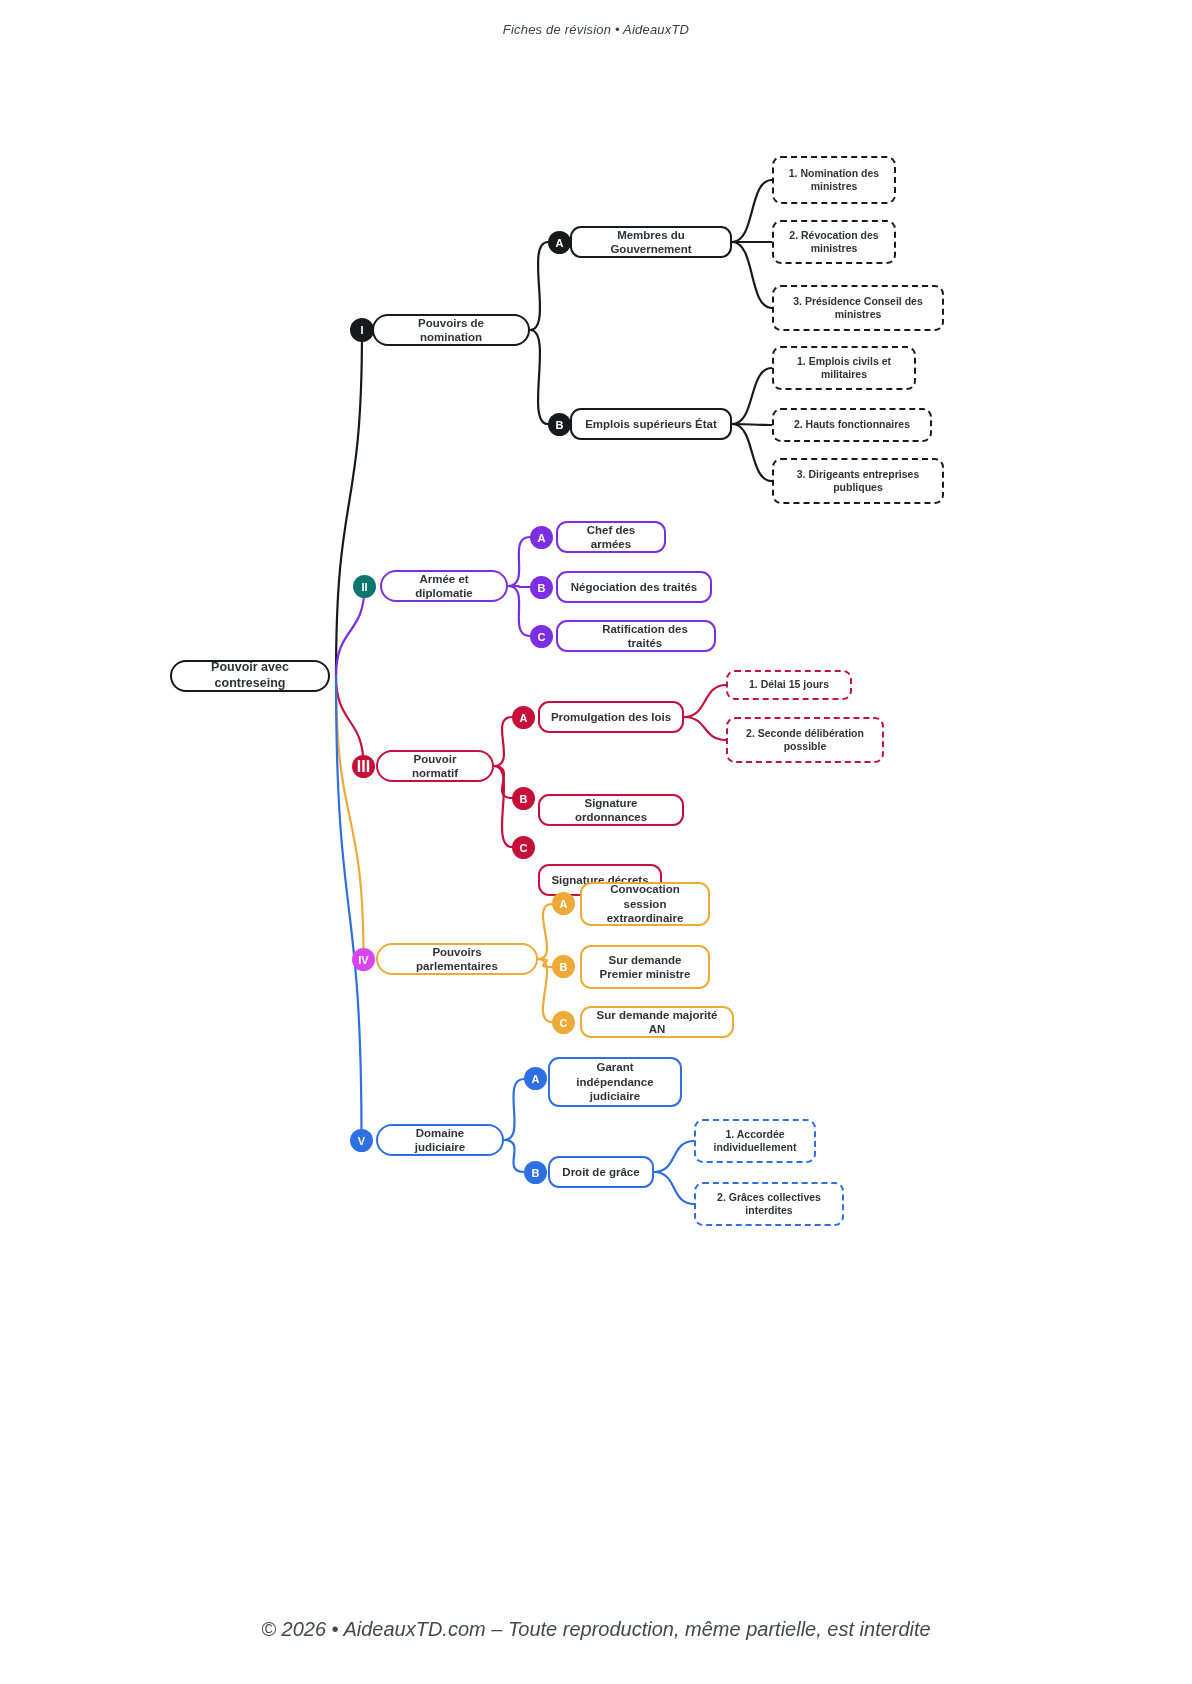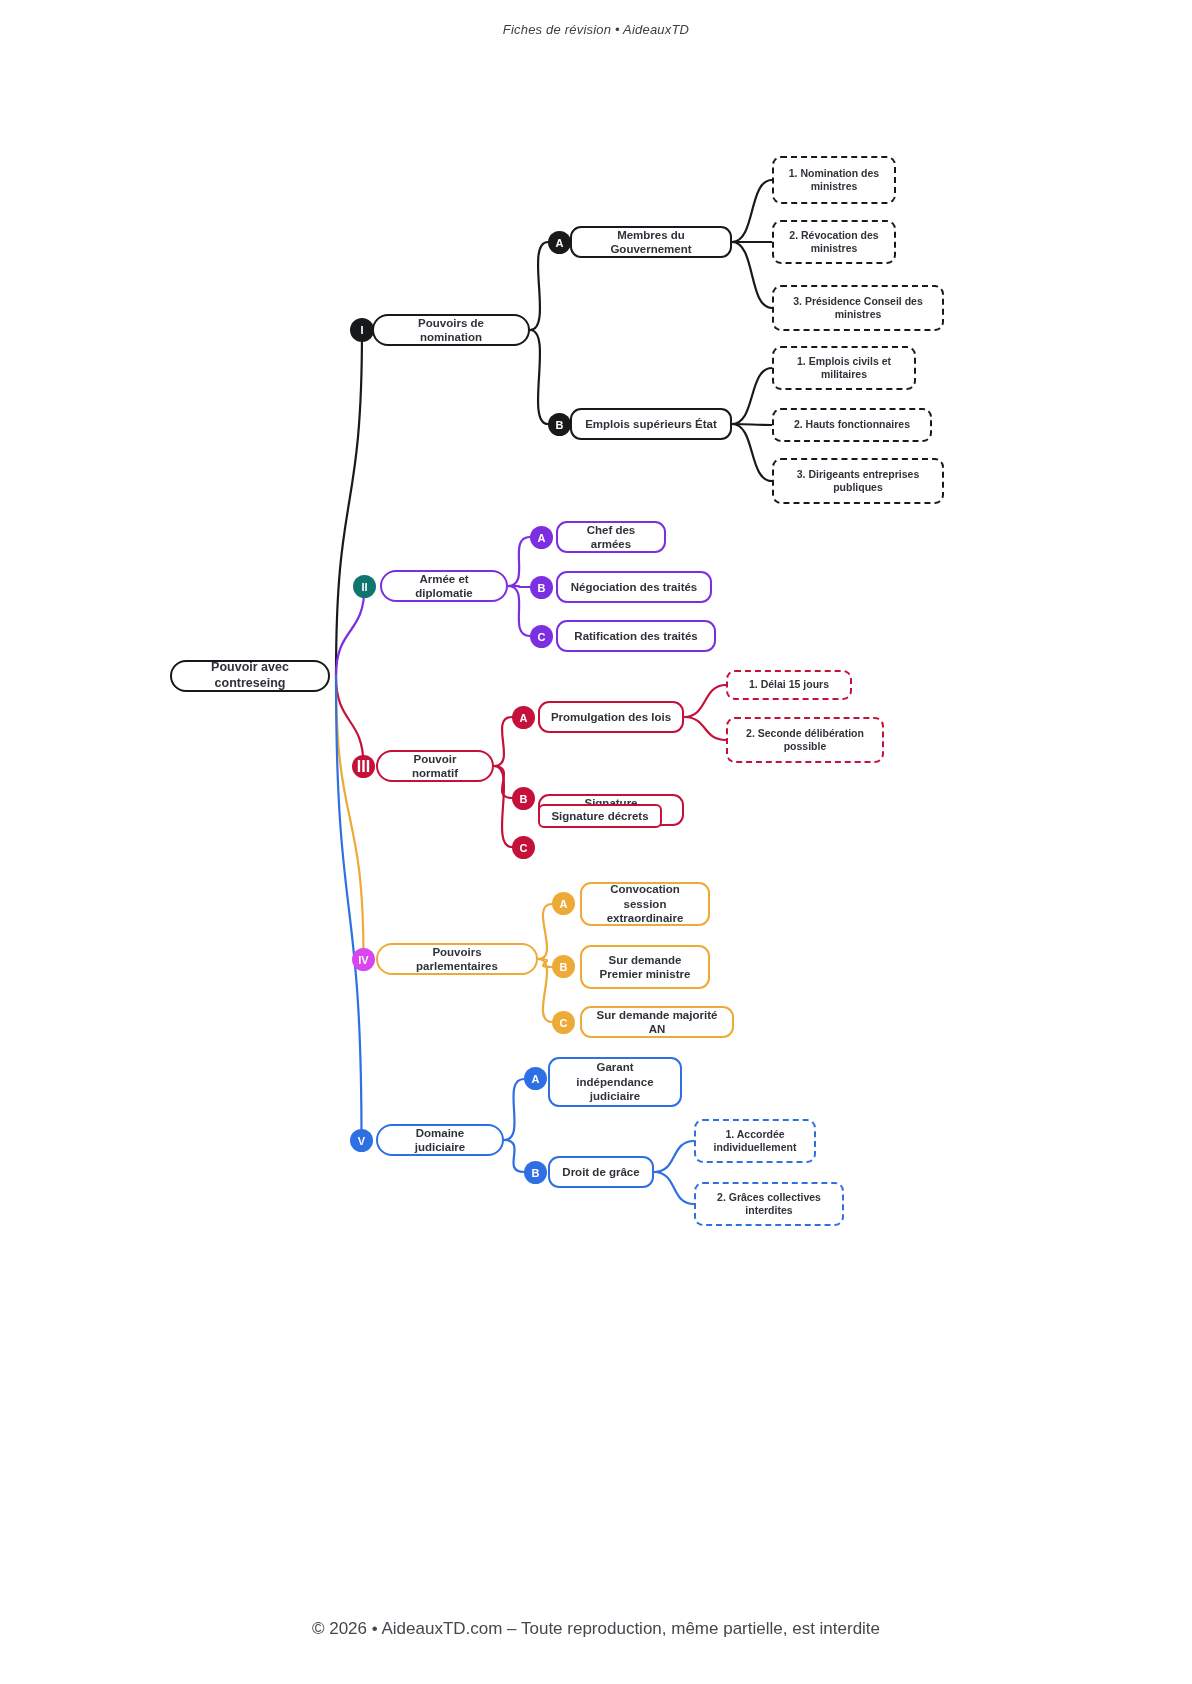--- a/index.html
+++ b/index.html
@@ -2,21 +2,21 @@
 <html><head>
 <meta charset="utf-8">
 <style>
   html,body{margin:0;padding:0;background:#ffffff;}
   body{width:1192px;height:1684px;font-family:"Liberation Sans",sans-serif;position:relative;overflow:hidden;}
 
   .header{position:absolute;top:0;left:0;width:1192px;height:58px;display:flex;align-items:center;justify-content:center;}
   .header-title{font-style:italic;font-size:13px;color:#3b3f46;letter-spacing:.2px;}
 
   .footer{position:absolute;bottom:0;left:0;width:1192px;height:110px;display:flex;align-items:center;justify-content:center;}
-  .footer-text{font-size:17px;color:#44474d;}
+  .footer-text{font-style:italic;font-size:20px;color:#44474d;}
 
   #canvas{position:absolute;top:0;left:0;width:1192px;height:1684px;}
   svg.links{position:absolute;top:0;left:0;width:1192px;height:1684px;pointer-events:none;}
 
   .node{position:absolute;box-sizing:border-box;display:flex;align-items:center;justify-content:center;
         text-align:center;border-radius:12px;background:#fff;color:#2f3339;font-weight:bold;line-height:1.25;}
   .node.root{border:2.2px solid #18191b;border-radius:26px;font-size:12.5px;padding:0 14px;}
   .node.lvl1{border:2.2px solid #18191b;border-radius:20px;font-size:11.5px;padding:8px 12px;}
   .node.lvl2{border:2.2px solid #18191b;border-radius:11px;font-size:11.5px;padding:0 10px;}
   .node.lvl3{border:2px dashed #18191b;border-radius:9px;font-size:10.5px;padding:0 9px;font-weight:bold;}
@@ -102,21 +102,21 @@
       </div>
       <div class="badge" style="left: 353px; top: 575px; width: 23px; height: 23px; background: #0f766e;">II</div>
       <div class="node lvl2" style="left: 556px; top: 521px; width: 110px; height: 32px; border-color: rgb(124, 47, 224);">
         <span>Chef des armées</span>
       </div>
       <div class="badge" style="left: 530px; top: 526px; width: 23px; height: 23px; background: rgb(124, 47, 224);">A</div>
       <div class="node lvl2" style="left: 556px; top: 571px; width: 156px; height: 32px; border-color: rgb(124, 47, 224);">
         <span>Négociation des traités</span>
       </div>
       <div class="badge" style="left: 530px; top: 576px; width: 23px; height: 23px; background: rgb(124, 47, 224);">B</div>
-      <div class="node lvl2" style="left: 556px; top: 620px; width: 160px; height: 32px; border-color: rgb(124, 47, 224);">
+      <div class="node lvl2" style="left: 556px; top: 620px; width: 160px; height: 32px; border-color: rgb(124, 47, 224); padding-left: 28px;">
         <span>Ratification des traités</span>
       </div>
       <div class="badge" style="left: 530px; top: 625px; width: 23px; height: 23px; background: rgb(124, 47, 224);">C</div>
       <div class="node lvl1" style="left: 376px; top: 750px; width: 118px; height: 32px; border-color: rgb(197, 16, 58);">
         <span>Pouvoir normatif</span>
       </div>
       <div class="badge small" style="left: 352px; top: 755px; width: 23px; height: 23px; background: rgb(197, 16, 58);">III</div>
       <div class="node lvl2" style="left: 538px; top: 701px; width: 146px; height: 32px; border-color: rgb(197, 16, 58);">
         <span>Promulgation des lois</span>
       </div>
@@ -124,21 +124,21 @@
       <div class="node lvl3" style="left: 726px; top: 670px; width: 126px; height: 30px; border-color: rgb(197, 16, 58);">
         <span>1. Délai 15 jours</span>
       </div>
       <div class="node lvl3" style="left: 726px; top: 717px; width: 158px; height: 46px; border-color: rgb(197, 16, 58);">
         <span>2. Seconde délibération possible</span>
       </div>
       <div class="node lvl2" style="left: 538px; top: 782px; width: 146px; height: 32px; border-color: rgb(197, 16, 58); margin-top: 12px;">
         <span>Signature ordonnances</span>
       </div>
       <div class="badge" style="left: 512px; top: 787px; width: 23px; height: 23px; background: rgb(197, 16, 58);">B</div>
-      <div class="node lvl2" style="left: 538px; top: 804px; width: 124px; height: 24px; border-color: rgb(197, 16, 58); border-radius: 6px;">
+      <div class="node lvl2" style="left: 538px; top: 864px; width: 124px; height: 32px; border-color: rgb(197, 16, 58);">
         <span>Signature décrets</span>
       </div>
       <div class="badge" style="left: 512px; top: 836px; width: 23px; height: 23px; background: rgb(197, 16, 58);">C</div>
       <div class="node lvl1" style="left: 376px; top: 943px; width: 162px; height: 32px; border-color: rgb(238, 170, 54);">
         <span>Pouvoirs parlementaires</span>
       </div>
       <div class="badge" style="left: 352px; top: 948px; width: 23px; height: 23px; background: #d946ef;">IV</div>
       <div class="node lvl2" style="left: 580px; top: 882px; width: 130px; height: 44px; border-color: rgb(238, 170, 54);">
         <span>Convocation session extraordinaire</span>
       </div>

